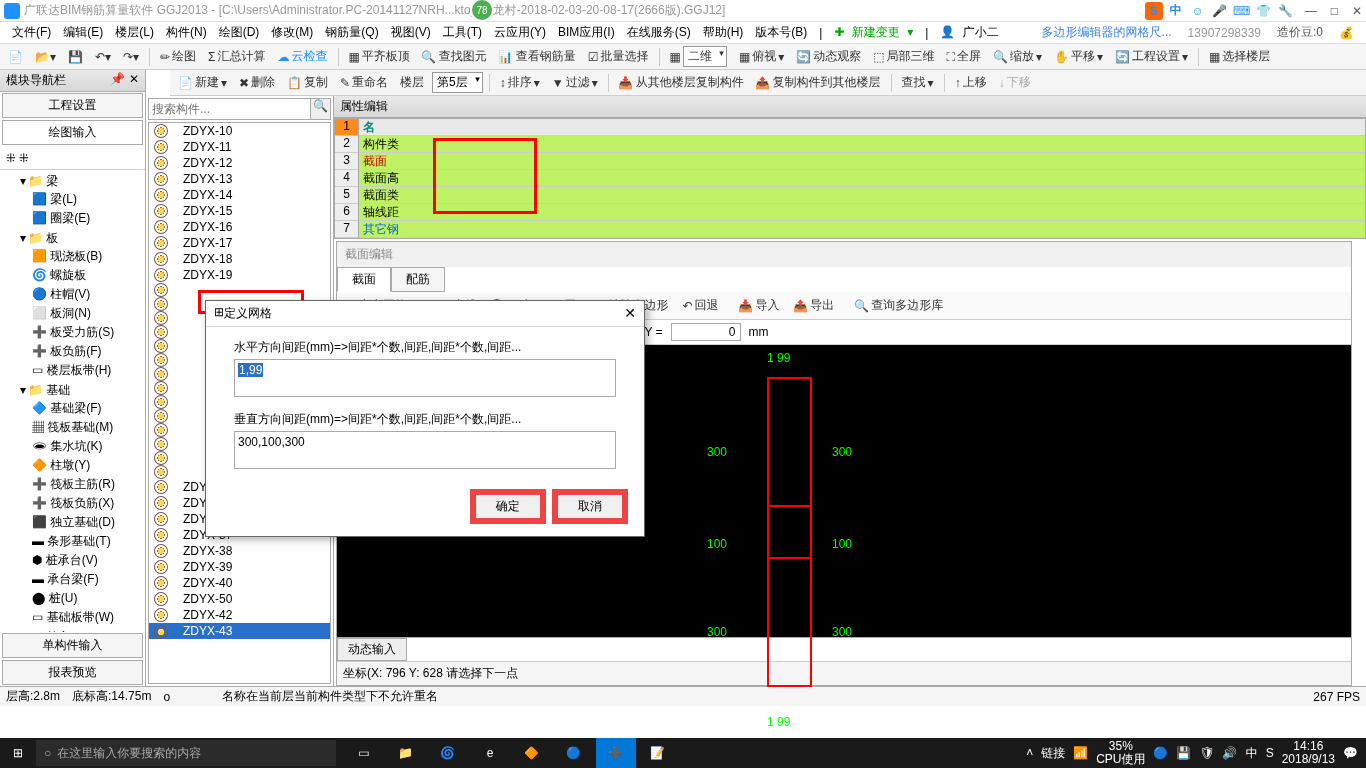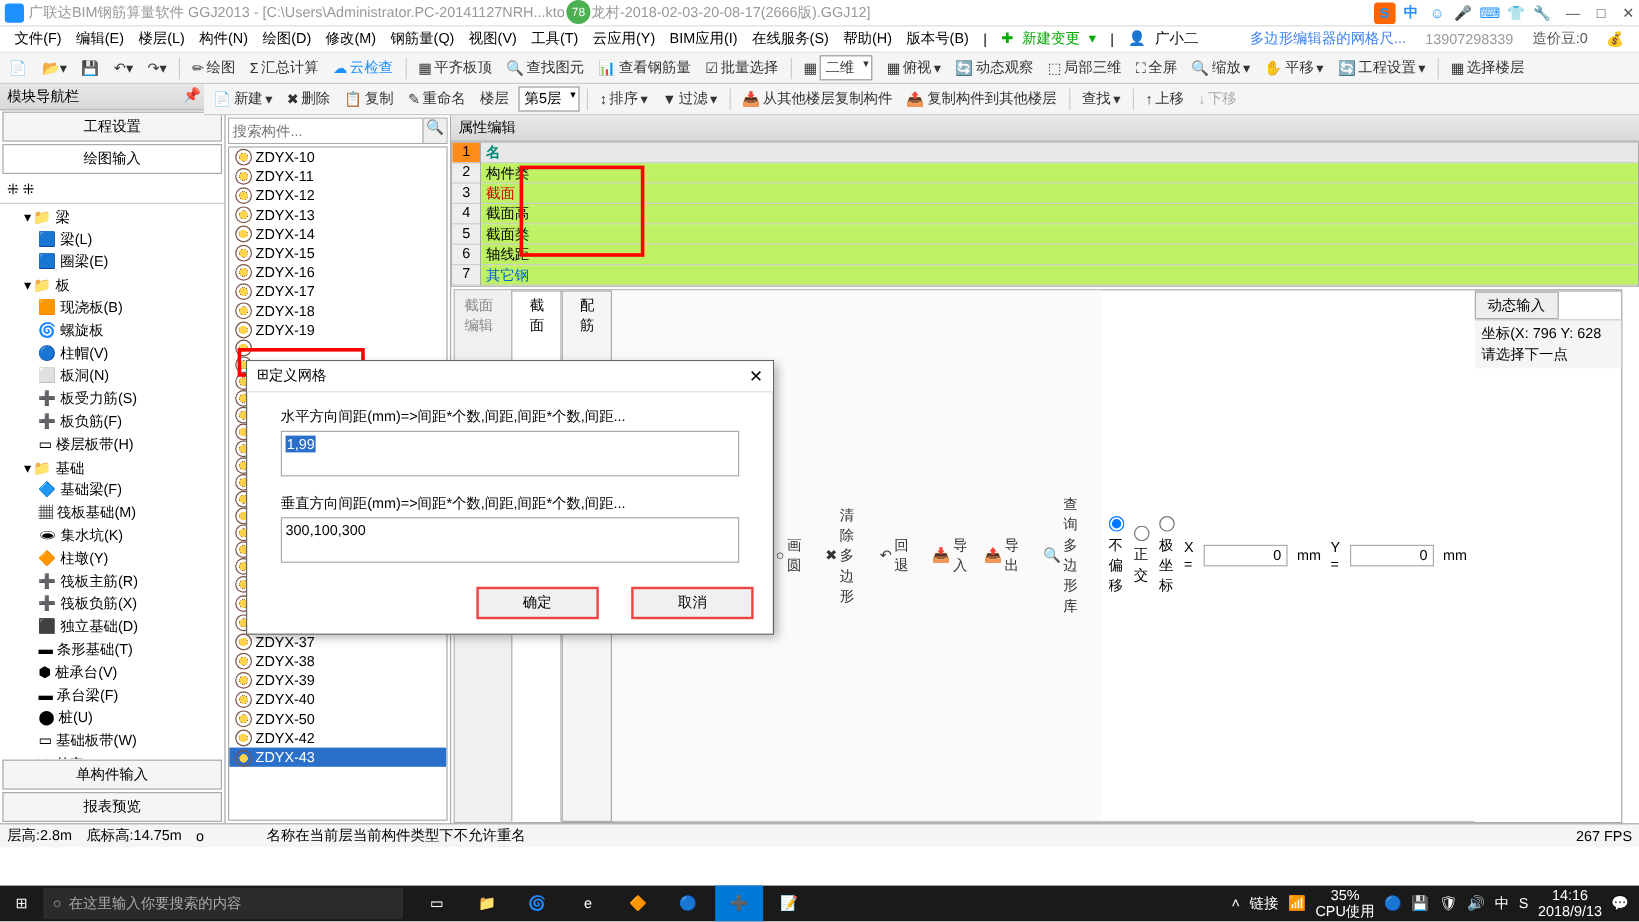--- a/index.html
+++ b/index.html
@@ -19,49 +19,49 @@
 .menubar .right { margin-left: auto; display: flex; align-items: center; gap: 8px; color: #555; }
 
 .toolbar1, .toolbar2 { height: 26px; background: #f5f5f5; border-bottom: 1px solid #ccc; display: flex; align-items: center; padding: 0 4px; gap: 4px; }
 .toolbar1 .sep, .toolbar2 .sep { width: 1px; height: 18px; background: #ccc; margin: 0 2px; }
 .tb-btn { padding: 2px 4px; display: inline-flex; align-items: center; gap: 2px; color: #333; cursor: default; }
 .combo { border: 1px solid #999; background: #fff; padding: 1px 14px 1px 4px; position: relative; }
 .combo::after { content: "▾"; position: absolute; right: 2px; font-size: 9px; }
 
 .body-row { display: flex; height: 616px; }
 
-.left-col { width: 188px; border-right: 1px solid #aaa; display: flex; flex-direction: column; }
+.left-col { width: 146px; border-right: 1px solid #aaa; display: flex; flex-direction: column; }
 .left-col .nav-header { background: linear-gradient(#e8e8e8,#d8d8d8); border-bottom: 1px solid #aaa; padding: 2px 6px; display: flex; }
 .left-col .sub-btn { text-align: center; padding: 3px; border: 1px solid #aaa; background: #f5f5f5; margin: 1px 2px; }
 .tree { flex: 1; overflow: auto; padding: 2px 4px; }
 .tree ul { list-style: none; padding-left: 14px; }
 .tree li { padding: 1px 0; white-space: nowrap; }
 .tree .tog { display: inline-block; width: 10px; text-align: center; }
 .tree .fold { color: #d4a017; }
 
 .mid-col { width: 188px; border-right: 1px solid #aaa; display: flex; flex-direction: column; }
 .mid-col .search { display: flex; border: 1px solid #aaa; margin: 2px; }
 .mid-col .search input { flex: 1; border: none; padding: 3px; outline: none; }
 .mid-col .search .go { width: 22px; background: #eee; text-align: center; border-left: 1px solid #aaa; }
 .mid-col .list { flex: 1; overflow: auto; border: 1px solid #aaa; margin: 0 2px 2px 2px; }
-.mid-col .list .item { padding: 1px 6px; display: flex; align-items: center; gap: 4px; }
+.mid-col .list .item { padding: 1px 6px; display: flex; align-items: center; gap: 16px; }
 .mid-col .list .item.sel { background: #2a6fc9; color: #fff; align-items: flex-end; }
 .mid-col .list .gear { width: 12px; height: 12px; background: radial-gradient(circle,#ffd54f 40%,#795548 42%,transparent 44%); border-radius: 50%; box-shadow: 0 0 0 1px #795548; }
 
 .right-col { flex: 1; display: flex; flex-direction: column; }
 .prop-header { background: linear-gradient(#e8e8e8,#d8d8d8); border-bottom: 1px solid #aaa; padding: 2px 6px; }
 .prop-table { display: flex; border: 1px solid #aaa; }
 .prop-table .nums { width: 24px; background: #eee; border-right: 1px solid #aaa; }
 .prop-table .nums div { height: 17px; text-align: center; border-bottom: 1px solid #ccc; }
 .prop-table .nums div.sel { background: #ff8c1a; }
 .prop-table .vals { flex: 1; }
 .prop-table .vals div { height: 17px; padding: 0 4px; border-bottom: 1px solid #ccc; background: #bef264; }
 .prop-table .vals div.head { background: #e8e8e8; color: #087; font-weight: bold; }
 
-.section-editor { flex: 1; display: flex; flex-direction: row; border: 1px solid #aaa; margin: 2px 14px 0 2px; }
+.section-editor { flex: 1; display: flex; flex-direction: column; border: 1px solid #aaa; margin: 2px 14px 0 2px; }
 .se-head { background: #f0f0f0; padding: 4px 8px; color: #888; }
 .se-tabs { display: flex; background: #fff; }
 .se-tabs div { padding: 3px 14px; border: 1px solid #aaa; background: #f5f5f5; }
 .se-tabs div.active { background: #fff; border-bottom-color: #fff; }
 .se-toolbar { display: flex; align-items: center; gap: 6px; padding: 3px 6px; border-bottom: 1px solid #ccc; background: #fafafa; flex-wrap: nowrap; }
 .se-coord { display: flex; align-items: center; gap: 8px; padding: 3px 6px; border-bottom: 1px solid #ccc; }
 .se-coord input[type=text] { width: 70px; border: 1px solid #aaa; padding: 1px 4px; text-align: right; }
 .canvas { flex: 1; background: #000; position: relative; }
 .canvas .dim { position: absolute; color: #0f0; font-size: 12px; }
 .canvas .shape { position: absolute; border: 2px solid red; }
@@ -71,21 +71,21 @@
 
 .dialog { position: absolute; left: 205px; top: 300px; width: 440px; background: #fff; border: 1px solid #666; box-shadow: 3px 3px 8px rgba(0,0,0,0.3); z-index: 100; }
 .dialog .titleb { background: #fff; padding: 4px 8px; display: flex; border-bottom: 1px solid #ddd; }
 .dialog .titleb .x { margin-left: auto; font-size: 14px; }
 .dialog .content { padding: 12px 28px; }
 .dialog label { display: block; margin-bottom: 3px; }
 .dialog .inp { width: 100%; height: 38px; border: 1px solid #aaa; padding: 3px; resize: none; }
 .dialog .inp.sel { background: #fff; }
 .dialog .inp .selected { background: #2a6fc9; color: #fff; padding: 0 1px; margin-top: 28px; }
 .dialog .btns { text-align: right; padding: 8px 16px 12px; }
-.dialog .btns button { padding: 3px 37px; margin-left: 24px; border: 2px solid #ef4444; background: #f0f0f0; }
+.dialog .btns button { padding: 3px 20px; margin-left: 3px; border: 6px solid #ef4444; background: #f0f0f0; }
 
 .redbox { position: absolute; border: 3px solid red; z-index: 50; }
 
 .statusbar { height: 20px; background: #f5f5f5; border-top: 1px solid #aaa; display: flex; align-items: center; padding: 0 6px; gap: 12px; }
 .statusbar .r { margin-left: auto; }
 
 .taskbar { position: absolute; bottom: 0; left: 0; right: 0; height: 30px; background: #1a1a1a; display: flex; align-items: center; color: #fff; }
 .taskbar .start { width: 36px; text-align: center; }
 .taskbar .search { flex: 0 0 300px; background: #2b2b2b; height: 26px; display: flex; align-items: center; padding: 0 8px; color: #aaa; gap: 6px; }
 .taskbar .tray { margin-left: auto; display: flex; align-items: center; gap: 8px; padding: 0 8px; }

